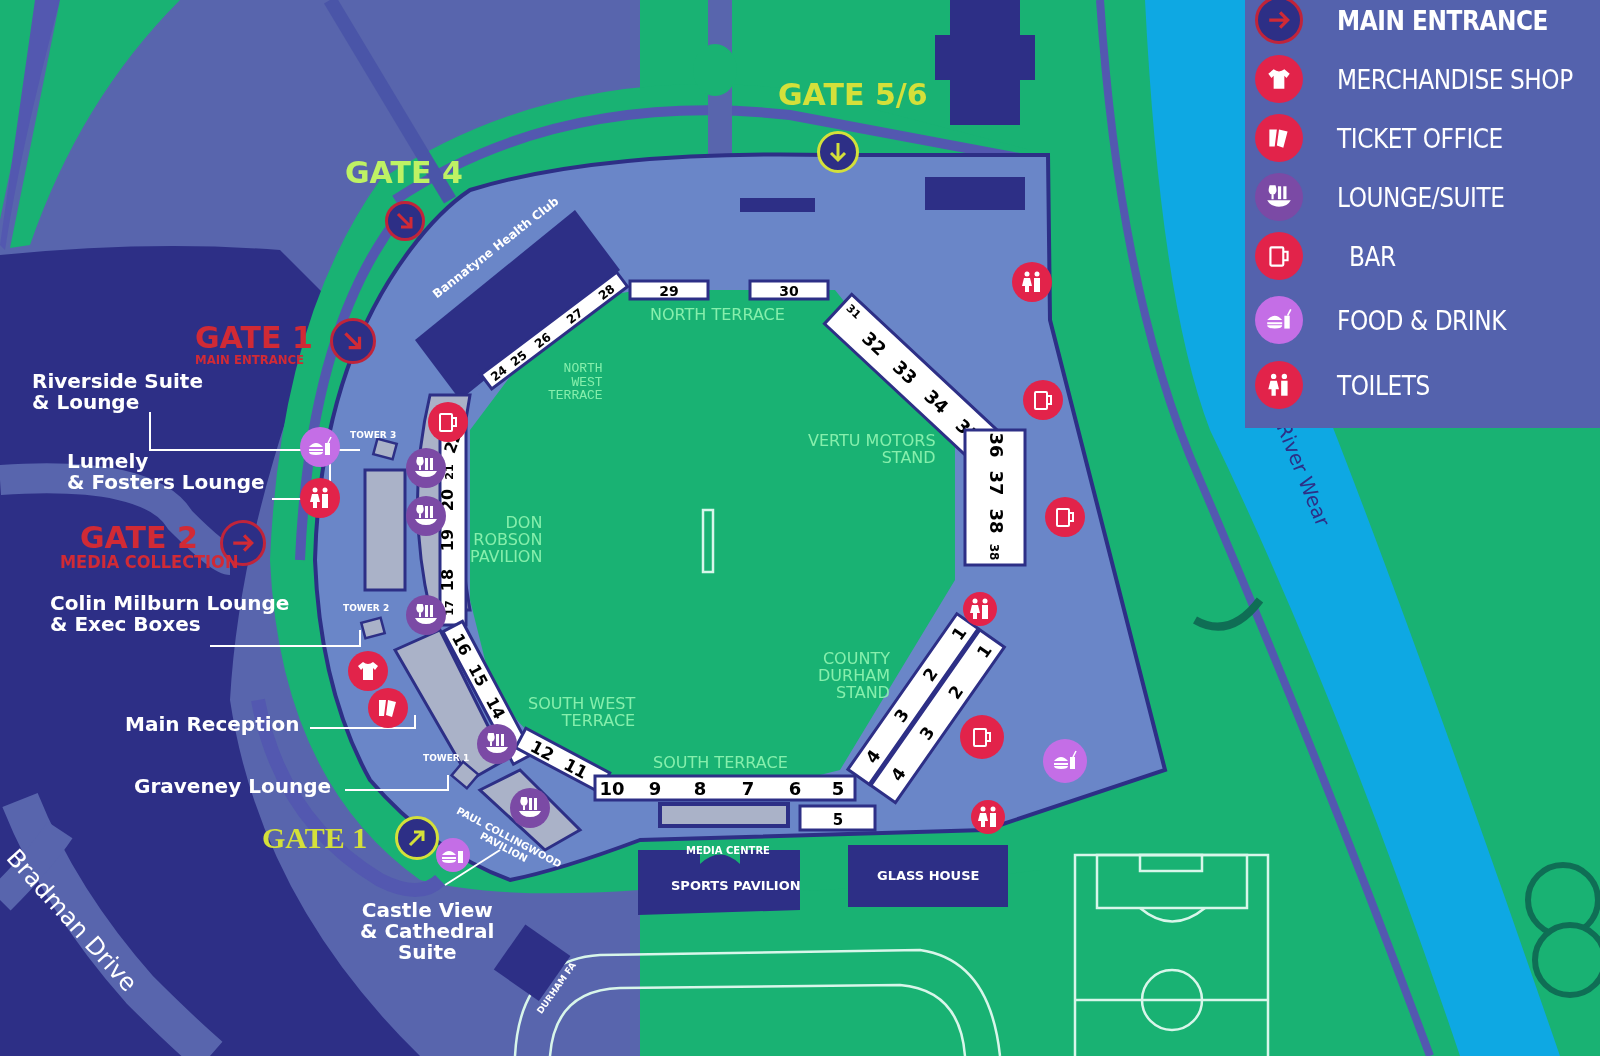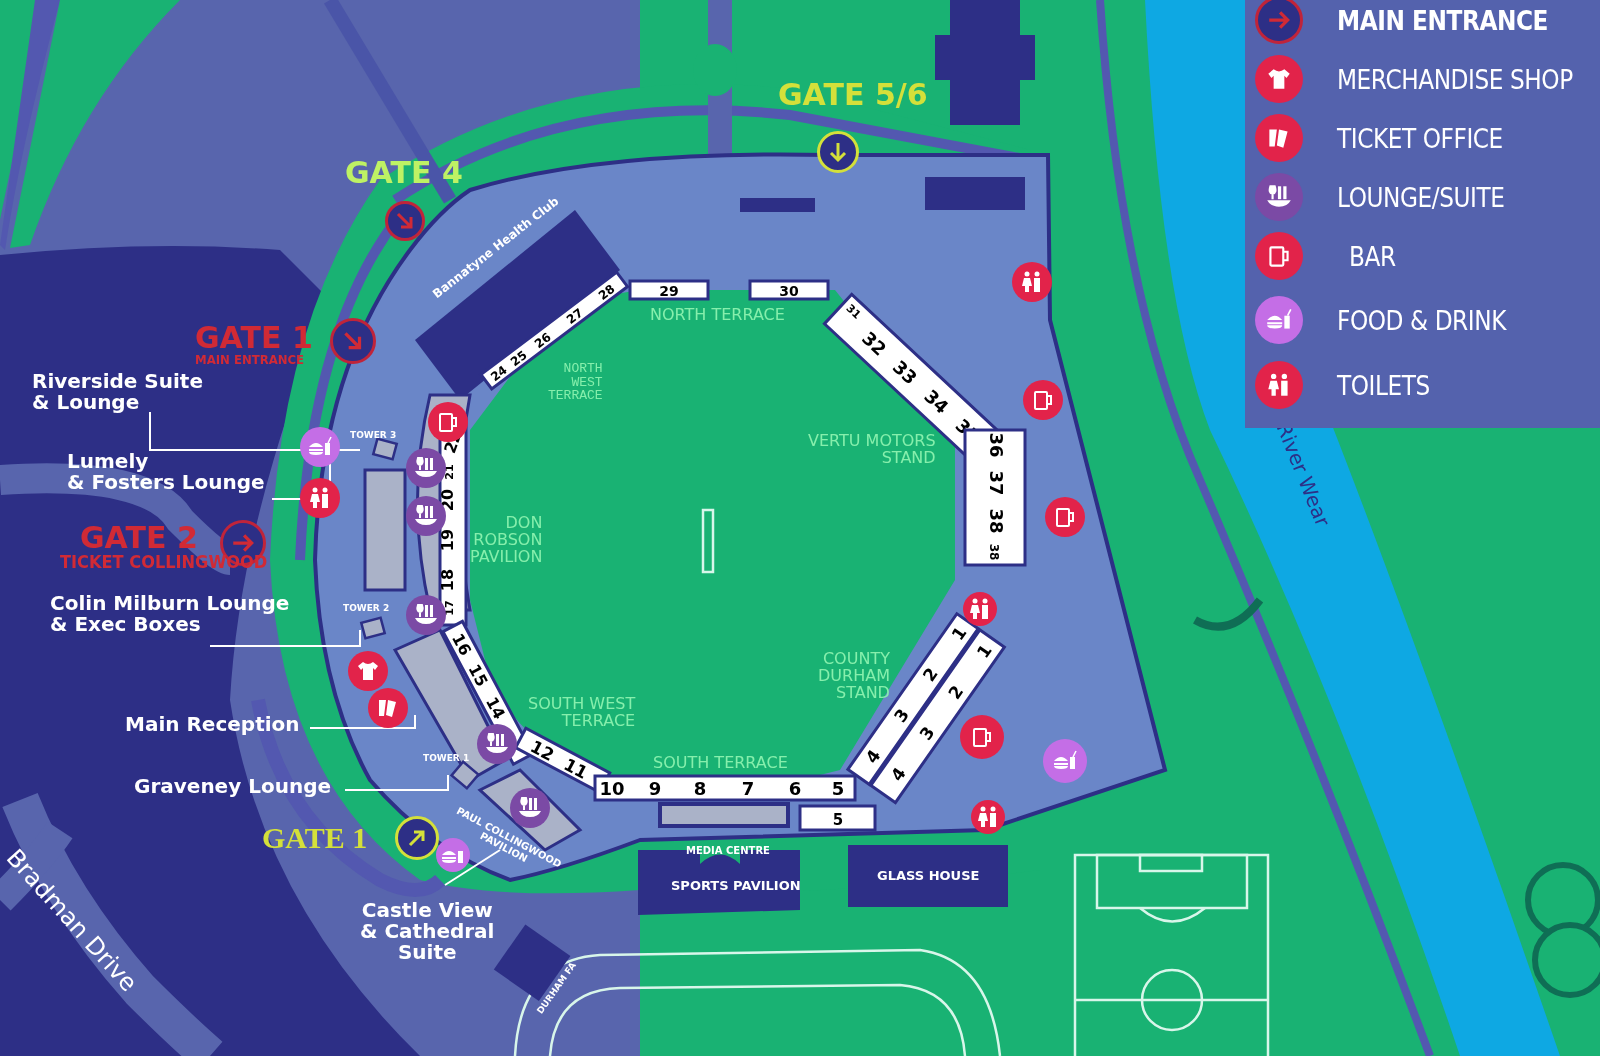--- a/index.html
+++ b/index.html
@@ -232,21 +232,21 @@
 
 <div class="gate" style="left:345px;top:158px;color:#bef264;">
       <span class="t">GATE 4</span>
     </div>
 <div class="gate" style="left:195px;top:323px;color:#d12a35;">
       <span class="t">GATE 1</span>
       <span class="s">MAIN ENTRANCE</span>
     </div>
 <div class="gate" style="left:80px;top:523px;color:#d12a35;">
       <span class="t">GATE 2</span>
-      <span class="s" style="font-size:18px;margin-left:-20px;">TICKET COLLINGWOOD</span>
+      <span class="s" style="font-size:18px;margin-left:-20px;">MEDIA COLLECTION</span>
     </div>
 <div class="gate" style="left:262px;top:823px;color:#d4e03a;font-family:Liberation Serif, serif;">
       <span class="t">GATE 1</span>
     </div>
 <div class="gate" style="left:778px;top:80px;color:#d4e03a;">
       <span class="t">GATE 5/6</span>
     </div>
 
 <div class="lbl" style="left:32px;top:371px;font-size:20px;"><span>Riverside Suite</span><br><span>&amp; Lounge</span></div>
 <div class="lbl" style="left:67px;top:451px;font-size:20px;"><span>Lumely</span><br><span>&amp; Fosters Lounge</span></div>

